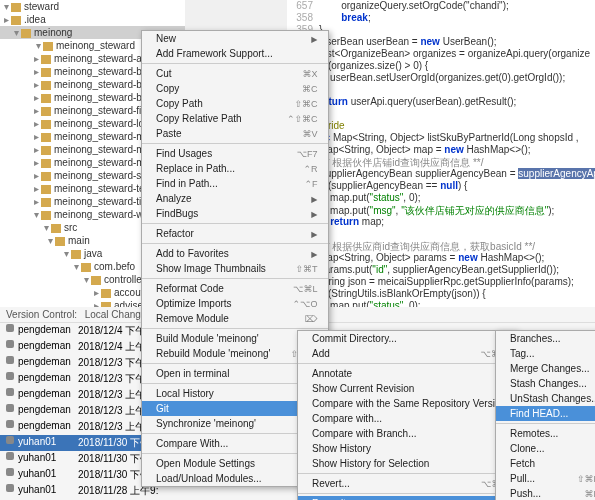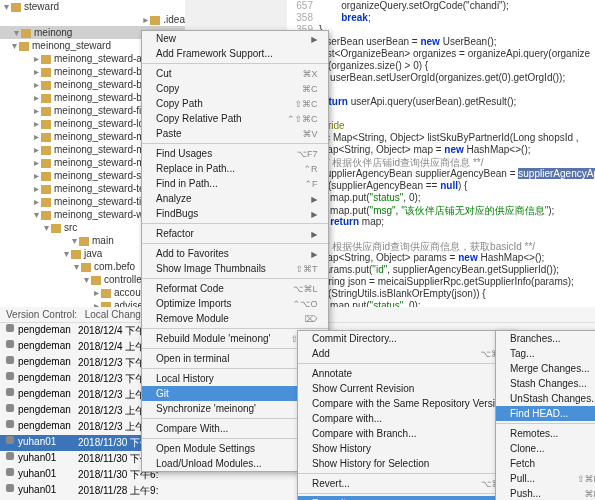--- a/index.html
+++ b/index.html
@@ -33,38 +33,38 @@
 .menu-sep { height:1px; background:#ccc; margin:2px 0; }
 .menu-arrow { margin-left:12px; color:#666; font-size:8px; }
 .menu-item.hov .menu-arrow { color:#fff; }
 .shortcut { color:#888; margin-left:20px; font-size:9px; }
 </style>
 </head>
 <body>
 
 <div class="tree" id="tree">
     <div class="tree-item" style="padding-left: 4px;"><span class="expand">▾</span><span class="folder-icon"></span>steward</div>
-    <div class="tree-item" style=" text-align: right;"><span class="expand">▸</span><span class="folder-icon"></span>.idea</div>
+    <div class="tree-item" style=""><span class="expand">▸</span><span class="folder-icon"></span>.idea</div>
     <div class="tree-item sel" style="padding-left: 14px;"><span class="expand">▾</span><span class="folder-icon"></span>meinong</div>
-    <div class="tree-item" style="padding-left: 12px;"><span class="expand">▾</span><span class="folder-icon"></span>meinong_steward</div>
+    <div class="tree-item" style="padding-left: 36px;"><span class="expand">▾</span><span class="folder-icon"></span>meinong_steward</div>
     <div class="tree-item" style="padding-left: 34px;"><span class="expand">▸</span><span class="folder-icon"></span>meinong_steward-api</div>
     <div class="tree-item" style="padding-left: 34px;"><span class="expand">▸</span><span class="folder-icon"></span>meinong_steward-base</div>
     <div class="tree-item" style="padding-left: 34px;"><span class="expand">▸</span><span class="folder-icon"></span>meinong_steward-biddin</div>
     <div class="tree-item" style="padding-left: 34px;"><span class="expand">▸</span><span class="folder-icon"></span>meinong_steward-biddin</div>
     <div class="tree-item" style="padding-left: 34px;"><span class="expand">▸</span><span class="folder-icon"></span>meinong_steward-finan</div>
     <div class="tree-item" style="padding-left: 34px;"><span class="expand">▸</span><span class="folder-icon"></span>meinong_steward-logist</div>
     <div class="tree-item" style="padding-left: 34px;"><span class="expand">▸</span><span class="folder-icon"></span>meinong_steward-mana</div>
     <div class="tree-item" style="padding-left: 34px;"><span class="expand">▸</span><span class="folder-icon"></span>meinong_steward-mcq</div>
     <div class="tree-item" style="padding-left: 34px;"><span class="expand">▸</span><span class="folder-icon"></span>meinong_steward-mess</div>
     <div class="tree-item" style="padding-left: 34px;"><span class="expand">▸</span><span class="folder-icon"></span>meinong_steward-stock</div>
     <div class="tree-item" style="padding-left: 34px;"><span class="expand">▸</span><span class="folder-icon"></span>meinong_steward-test</div>
     <div class="tree-item" style="padding-left: 34px;"><span class="expand">▸</span><span class="folder-icon"></span>meinong_steward-timed</div>
     <div class="tree-item" style="padding-left: 34px;"><span class="expand">▾</span><span class="folder-icon"></span>meinong_steward-web</div>
     <div class="tree-item" style="padding-left: 44px;"><span class="expand">▾</span><span class="folder-icon"></span>src</div>
-    <div class="tree-item" style="padding-left: 72px;"><span class="expand">▾</span><span class="folder-icon"></span>main</div>
+    <div class="tree-item" style="padding-left: 48px;"><span class="expand">▾</span><span class="folder-icon"></span>main</div>
     <div class="tree-item" style="padding-left: 64px;"><span class="expand">▾</span><span class="folder-icon"></span>java</div>
     <div class="tree-item" style="padding-left: 74px;"><span class="expand">▾</span><span class="folder-icon"></span>com.befo</div>
     <div class="tree-item" style="padding-left: 84px;"><span class="expand">▾</span><span class="folder-icon"></span>controller</div>
     <div class="tree-item" style="padding-left: 94px;"><span class="expand">▸</span><span class="folder-icon"></span>accoutU</div>
     <div class="tree-item" style="padding-left: 94px;"><span class="expand">▸</span><span class="folder-icon"></span>advise</div>
   </div>
 <div class="code">
   <div class="gutter" id="gutter">
       <div>657</div>
       <div>358</div>
@@ -256,20 +256,23 @@
     <div class="menu-item">
       <span>Optimize Imports</span>
       <span><span class="shortcut">⌃⌥O</span></span>
     </div>
     <div class="menu-item">
       <span>Remove Module</span>
       <span><span class="shortcut">⌦</span></span>
     </div>
     <div class="menu-sep"></div>
     <div class="menu-item">
+      <span>Build Module 'meinong'</span>
+    </div>
+    <div class="menu-item">
       <span>Rebuild Module 'meinong'</span>
       <span><span class="shortcut">⇧⌘F9</span></span>
     </div>
     <div class="menu-sep"></div>
     <div class="menu-item">
       <span>Open in terminal</span>
     </div>
     <div class="menu-sep"></div>
     <div class="menu-item">
       <span>Local History</span>

